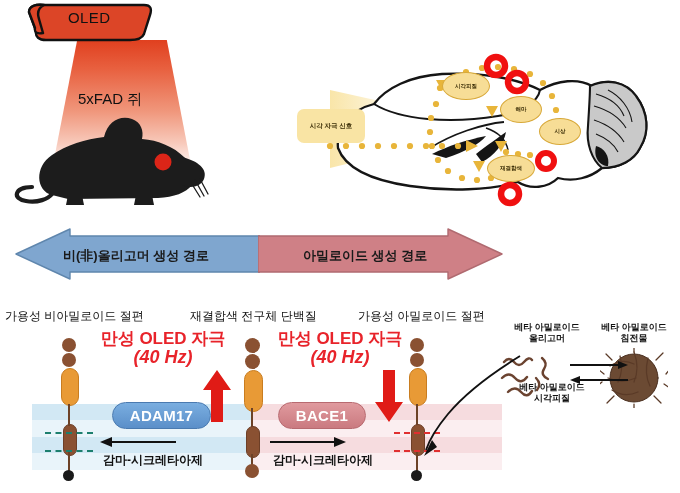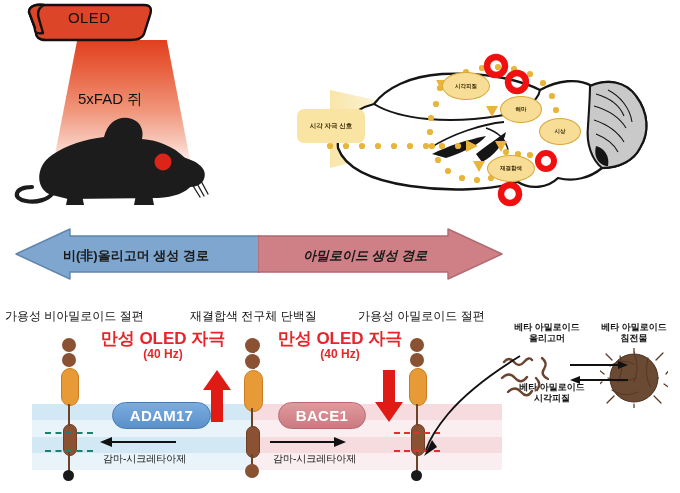--- a/index.html
+++ b/index.html
@@ -30,33 +30,33 @@
 
   
   #arrow-left{left:10px;top:228px;width:250px;height:52px;}
   #arrow-right{left:258px;top:228px;width:250px;height:52px;}
   .arrow-text{position:absolute;font-size:13px;font-weight:bold;color:#1a1a1a;white-space:nowrap;}
 
   
   .cap-title{position:absolute;font-size:12px;font-weight:normal;color:#111;white-space:nowrap;}
   .oled-stim{position:absolute;color:#e8232a;font-weight:bold;text-align:center;line-height:1.08;}
   .oled-stim .l1{font-size:17px;}
-  .oled-stim .l2{font-size:12px;}
+  .oled-stim .l2{font-size:18px;font-style:italic;}
 
   #membrane{left:32px;top:404px;width:470px;height:66px;}
   .memb-row{position:absolute;left:0;width:100%;}
 
   .pill{position:absolute;display:flex;align-items:center;justify-content:center;
         border-radius:14px;color:#fff;font-weight:bold;font-size:15px;letter-spacing:.3px;}
   #adam17{left:112px;top:402px;width:97px;height:25px;
           background:linear-gradient(180deg,#7aaee0 0%,#5b8fc9 100%);border:1.4px solid #4a7ab0;}
   #bace1{left:278px;top:402px;width:86px;height:25px;
          background:linear-gradient(180deg,#e09a9e 0%,#ca7a80 100%);border:1.4px solid #b86a70;align-items:center;}
 
-  .gam-label{position:absolute;font-size:10px;font-weight:normal;color:#111;white-space:nowrap;}
+  .gam-label{position:absolute;font-size:12px;font-weight:bold;color:#111;white-space:nowrap;}
 
   .olig-label{position:absolute;font-size:9px;font-weight:bold;color:#111;text-align:center;line-height:1.2;}
 
   
   .pcircle{position:absolute;border-radius:50%;background:#8a5132;}
   .pcap{position:absolute;border-radius:999px;background:#e89a36;border:1.1px solid #c97d20;}
   .pcap-dark{position:absolute;border-radius:999px;background:#8a5132;border:1.1px solid #6d3f27;}
   .pstem{position:absolute;background:#6d4227;width:2px;}
   .pdot{position:absolute;border-radius:50%;background:#1a1a1a;}
   .dash{position:absolute;height:0;border-top:2.4px dashed;}
@@ -220,21 +220,21 @@
 </div>
 
 <svg class="abs" id="arrow-left" viewBox="0 0 250 52">
   <path d="M250 8 L60 8 L60 1 L6 26 L60 51 L60 44 L250 44 Z" fill="#7fa6cf" stroke="#5f86ad" stroke-width="1.4" stroke-linejoin="round"></path>
 </svg>
 <div class="arrow-text noselect" style="left:63px;top:247px;">비(非)올리고머 생성 경로</div>
 
 <svg class="abs" id="arrow-right" viewBox="0 0 250 52">
   <path d="M0 8 L190 8 L190 1 L244 26 L190 51 L190 44 L0 44 Z" fill="#cf8086" stroke="#b06a70" stroke-width="1.4" stroke-linejoin="round"></path>
 </svg>
-<div class="arrow-text noselect" style="left:303px;top:247px;font-style:italic;">아밀로이드 생성 경로</div>
+<div class="arrow-text noselect" style="left:303px;top:247px;">아밀로이드 생성 경로</div>
 
 <div class="cap-title noselect" style="left:5px;top:308px;">가용성 비아밀로이드 절편</div>
 <div class="cap-title noselect" style="left:190px;top:308px;">재결합색 전구체 단백질</div>
 <div class="cap-title noselect" style="left:358px;top:308px;text-align:center;">가용성 아밀로이드 절편</div>
 
 <div class="oled-stim noselect" style="left:88px;top:330px;width:150px;">
   <div class="l1">만성 OLED 자극</div>
   <div class="l2">(40 Hz)</div>
 </div>
 <div class="oled-stim noselect" style="left:265px;top:330px;width:150px;">

